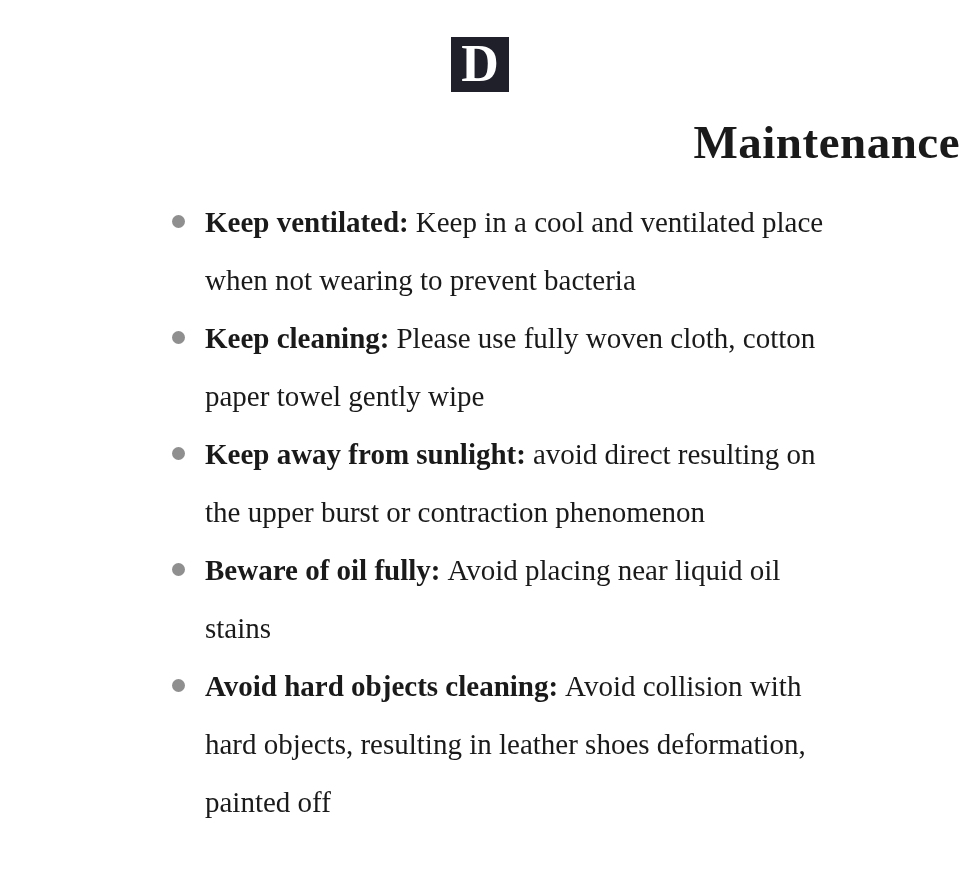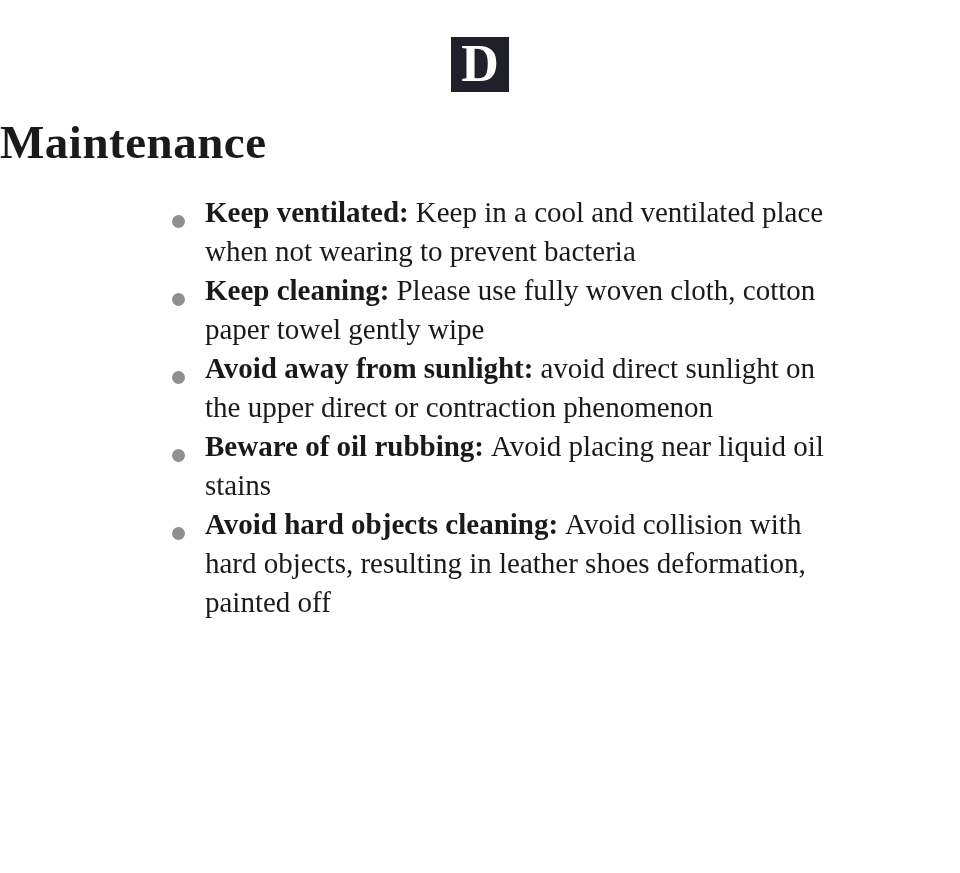--- a/index.html
+++ b/index.html
@@ -28,21 +28,21 @@
   .logo-letter {
     color: #ffffff;
     font-family: "Liberation Serif", "DejaVu Serif", serif;
     font-weight: bold;
     font-size: 52px;
     line-height: 1;
     transform: translateY(-1px);
   }
   .title {
     margin: 22px 0 0 0;
-    text-align: left;
+    text-align: right;
     font-size: 47px;
     font-weight: bold;
     line-height: 56px;
     color: #1a1a1a;
     letter-spacing: 0.5px;
   }
   .tips {
     list-style: none;
     margin: 23px 0 0 0;
     padding: 0 0 0 172px;
@@ -57,21 +57,21 @@
     height: 13px;
     border-radius: 50%;
     background: #8f8f8f;
     margin-top: 22px;
     margin-right: 20px;
   }
   .tip-text {
     margin: 0;
     width: 622px;
     font-size: 29px;
-    line-height: 39px;
+    line-height: 58px;
     color: #1a1a1a;
   }
   .tip-label {
     font-weight: bold;
     margin-right: 7px;
   }
 </style>
 </head>
 <body>
 
@@ -90,26 +90,26 @@
       <p class="tip-text"><strong class="tip-label">Keep ventilated:</strong><span>Keep in a cool and ventilated place when not wearing to prevent bacteria</span></p>
     </li>
 
     <li class="tip">
       <span class="bullet"></span>
       <p class="tip-text"><strong class="tip-label">Keep cleaning:</strong><span>Please use fully woven cloth, cotton paper towel gently wipe</span></p>
     </li>
 
     <li class="tip">
       <span class="bullet"></span>
-      <p class="tip-text"><strong class="tip-label">Avoid away from sunlight:</strong><span>avoid direct sunlight on the upper direct or contraction phenomenon</span></p>
+      <p class="tip-text"><strong class="tip-label">Keep away from sunlight:</strong><span>avoid direct resulting on the upper burst or contraction phenomenon</span></p>
     </li>
 
     <li class="tip">
       <span class="bullet"></span>
-      <p class="tip-text"><strong class="tip-label">Beware of oil rubbing:</strong><span>Avoid placing near liquid oil stains</span></p>
+      <p class="tip-text"><strong class="tip-label">Beware of oil fully:</strong><span>Avoid placing near liquid oil stains</span></p>
     </li>
 
     <li class="tip">
       <span class="bullet"></span>
       <p class="tip-text"><strong class="tip-label">Avoid hard objects cleaning:</strong><span>Avoid collision with hard objects, resulting in leather shoes deformation, painted off</span></p>
     </li>
 
   </ul>
 </div>
 

